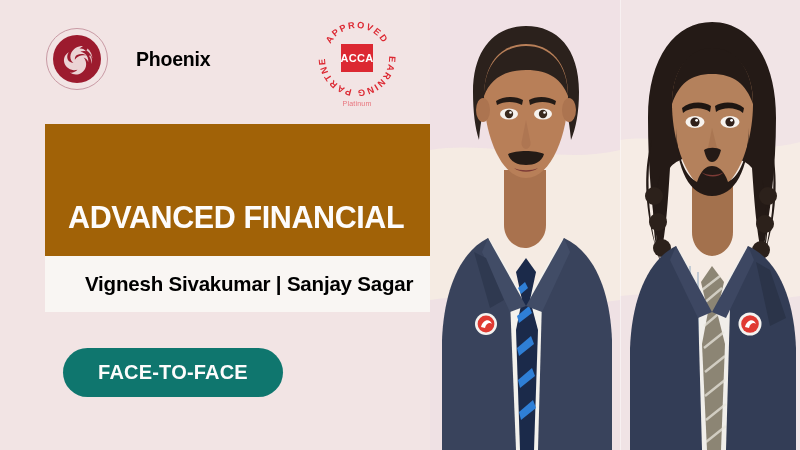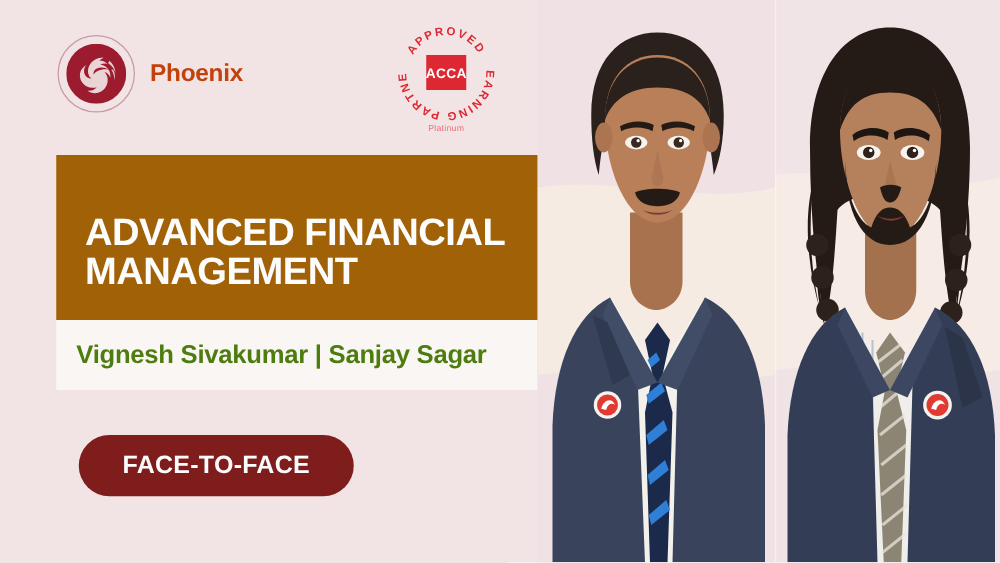--- a/index.html
+++ b/index.html
@@ -42,22 +42,22 @@
     border-radius: 50%;
     border: 1.2px solid #c99aa4;
     box-sizing: border-box;
   }
   #logo-disc {
     position: absolute;
     left: 7px; top: 7px;
     width: 48px; height: 48px;
   }
   #brand-text {
-    margin-left: 12px;
-    color: #c2410c;
+    margin-left: 28px;
+    color: #000000;
     font-weight: bold;
     font-size: 19.5px;
     line-height: 1.18;
     letter-spacing: -0.2px;
     white-space: nowrap;
   }
 
   
   #acca-badge {
     position: absolute;
@@ -103,34 +103,34 @@
   
   #instructor-band {
     position: absolute;
     left: 45px; top: 256px;
     width: 385px; height: 56px;
     background: #f9f6f3;
     display: flex;
     align-items: center;
   }
   #instructor-names {
-    margin-left: 16px;
-    color: #4d7c0f;
+    margin-left: 40px;
+    color: #000000;
     font-weight: bold;
     font-size: 20.5px;
     letter-spacing: -0.2px;
     white-space: nowrap;
   }
 
   
   #mode-pill {
     position: absolute;
     left: 63px; top: 348px;
     width: 220px; height: 49px;
-    background: #7f1d1d;
+    background: #0f766e;
     border-radius: 26px;
     display: flex;
     align-items: center;
     justify-content: center;
     border: none;
     padding: 0;
     cursor: pointer;
   }
   #mode-pill-label {
     color: #fdfcfc;
@@ -201,21 +201,20 @@
         </text>
         <rect x="28" y="30" width="32" height="28" fill="#dc2832"></rect>
         <text x="44" y="48" font-family="Liberation Sans, sans-serif" font-size="11" font-weight="bold" fill="#ffffff" text-anchor="middle" letter-spacing="0.3">ACCA</text>
       </svg>
       <div id="acca-platinum">Platinum</div>
     </div>
 
     <div id="title-banner">
       <div id="title-text">
         <span class="line">ADVANCED FINANCIAL</span>
-        <span class="line">MANAGEMENT</span>
       </div>
     </div>
 
     <div id="instructor-band">
       <div id="instructor-names">Vignesh Sivakumar | Sanjay Sagar</div>
     </div>
 
     <div id="mode-pill">
       <span id="mode-pill-label">FACE-TO-FACE</span>
     </div>

